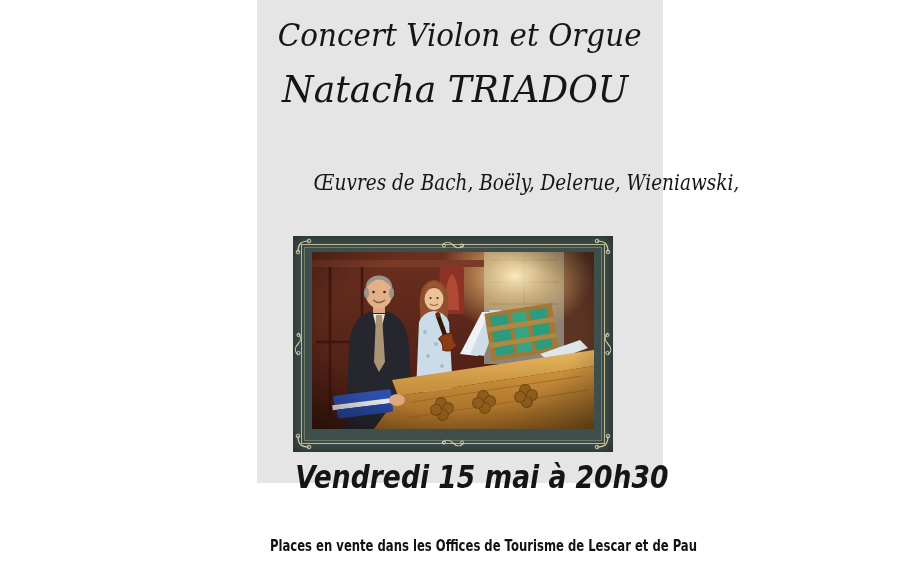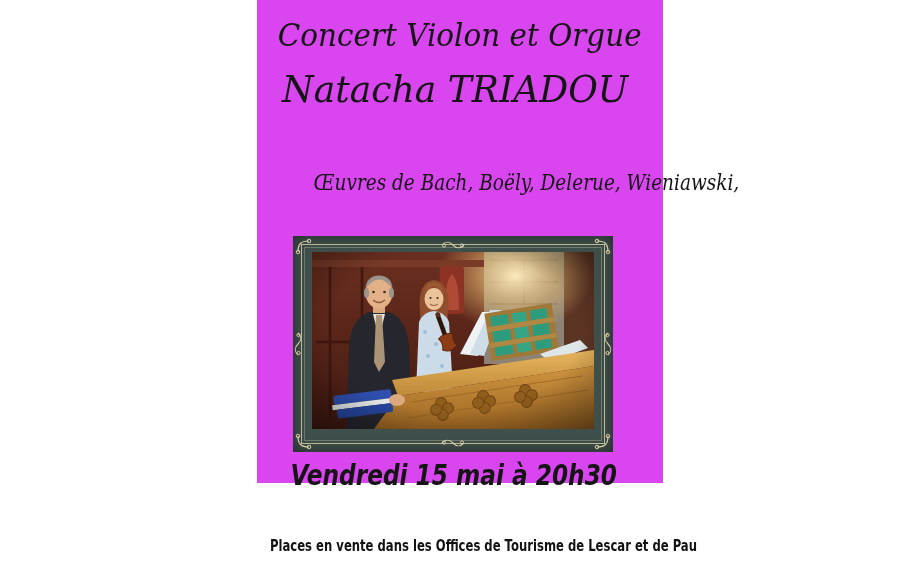--- a/index.html
+++ b/index.html
@@ -1,18 +1,18 @@
 <!DOCTYPE html>
 <html><head>
 <meta charset="utf-8">
 <style>
   html,body{margin:0;padding:0;background:#ffffff;}
   .page{position:relative;width:920px;height:575px;background:#ffffff;overflow:hidden;
         font-family:"DejaVu Serif",serif;}
-  .poster{position:absolute;left:257px;top:0;width:406px;height:483px;background:#d946ef;}
+  .poster{position:absolute;left:257px;top:0;width:406px;height:483px;background:#e5e5e5;}
 
   .fit{display:inline-block;white-space:nowrap;}
 
   .title{position:absolute;top:16px;left:0;width:100%;text-align:center;
          font-style:italic;font-size:32px;color:#151515;}
   .title .fit{transform:scaleX(.92);}
 
   .performers{position:absolute;top:70px;left:0;width:100%;text-align:right;
               font-style:italic;font-size:38px;line-height:1.05;color:#151515;}
   .performer-line1 .fit{transform:translateX(-26px) scaleX(.95);}
@@ -33,23 +33,23 @@
   .orn-br{right:1px;bottom:1px;transform:scale(-1,-1);}
   .orn-mid{position:absolute;width:10px;height:24px;}
   .orn-ml{left:1px;top:50%;transform:translateY(-50%);}
   .orn-mr{right:1px;top:50%;transform:translateY(-50%) scaleX(-1);}
   .orn-mt{left:50%;top:-2px;transform:translateX(-50%) rotate(90deg);}
   .orn-mb{left:50%;bottom:-2px;transform:translateX(-50%) rotate(-90deg);}
 
   .photo{position:absolute;left:19px;top:16px;right:19px;bottom:23px;overflow:hidden;background:#4a1d14;}
   .photo svg{display:block;width:100%;height:100%;}
 
-  .date-block{position:absolute;top:460px;left:0;width:100%;text-align:left;
+  .date-block{position:absolute;top:460px;left:0;width:100%;text-align:center;
               font-family:"DejaVu Sans",sans-serif;font-style:italic;font-weight:600;
-              font-size:28px;line-height:1.12;color:#151515;}
+              font-size:32px;line-height:1.12;color:#151515;}
   .date-block .fit{transform:scaleX(.83);}
 
   .pricing{position:absolute;top:536px;left:13px;right:4px;text-align:left;
            font-family:"DejaVu Sans",sans-serif;font-weight:bold;
            font-size:15.5px;line-height:1.32;color:#121212;}
   .pricing .fit{transform:scaleX(.75);transform-origin:left center;}
 </style>
 </head>
 <body>
 

